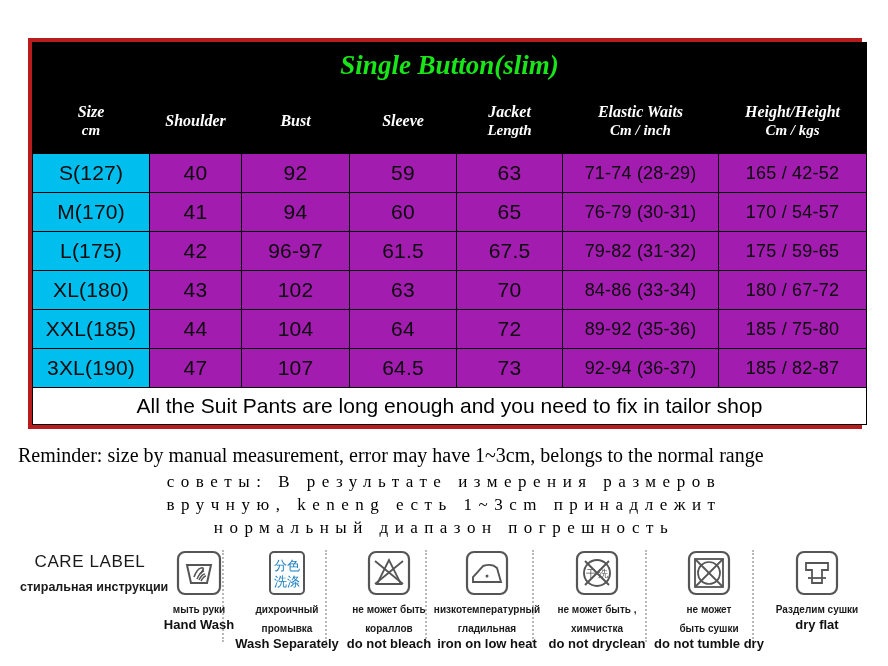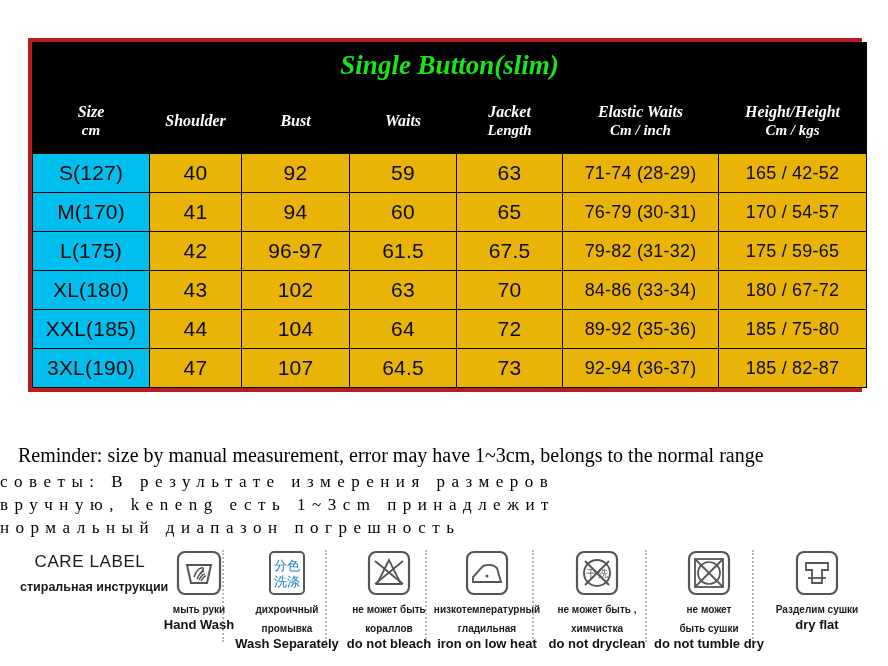--- a/index.html
+++ b/index.html
@@ -64,21 +64,21 @@
     line-height: 1.18;
     border-color: #000 !important;
   }
   .hdr-sub {
     display: block;
     font-size: 15px;
   }
 
   .data-row td {
     height: 38px;
-    background: #eab308;
+    background: #a21caf;
     color: #0b0b0b;
     font-size: 21px;
     font-weight: 400;
     letter-spacing: 0.2px;
   }
   .data-row td.size-cell {
     background: #00BFEF;
     font-size: 21px;
   }
   .data-row td.small-cell {
@@ -104,21 +104,21 @@
     color: #000;
     white-space: nowrap;
   }
 
   
   .ru-block {
     position: absolute;
     left: 0;
     top: 470px;
     width: 888px;
-    text-align: left;
+    text-align: center;
     font-family: "Liberation Serif", serif;
     color: #000;
   }
   .ru-line {
     font-size: 17px;
     letter-spacing: 6px;
     line-height: 23px;
     white-space: nowrap;
   }
   .ru-line.l1 { letter-spacing: 6.5px; }
@@ -216,21 +216,21 @@
         <span>Size</span>
         <span class="hdr-sub">cm</span>
       </th>
       <th>
         <span>Shoulder</span>
       </th>
       <th>
         <span>Bust</span>
       </th>
       <th>
-        <span>Waits</span>
+        <span>Sleeve</span>
       </th>
       <th>
         <span>Jacket</span>
         <span class="hdr-sub">Length</span>
       </th>
       <th>
         <span>Elastic Waits</span>
         <span class="hdr-sub">Cm / inch</span>
       </th>
       <th>
@@ -292,20 +292,23 @@
     <tr class="data-row">
       <td class="size-cell">3XL(190)</td>
       <td>47</td>
       <td>107</td>
       <td>64.5</td>
       <td>73</td>
       <td class="small-cell">92-94 (36-37)</td>
       <td class="small-cell">185 / 82-87</td>
     </tr>
 
+    <tr class="footnote-row">
+      <td colspan="7">All the Suit Pants are long enough and you need to fix in tailor shop</td>
+    </tr>
   </tbody>
     </table>
 </div>
 
 <div class="reminder">Reminder: size by manual measurement, error may have 1~3cm, belongs to the normal range</div>
 
 <div class="ru-block">
   <div class="ru-line l1">советы: В результате измерения размеров</div>
   <div class="ru-line l2">вручную, keneng есть 1~3cm принадлежит</div>
   <div class="ru-line l3">нормальный диапазон погрешность</div>

